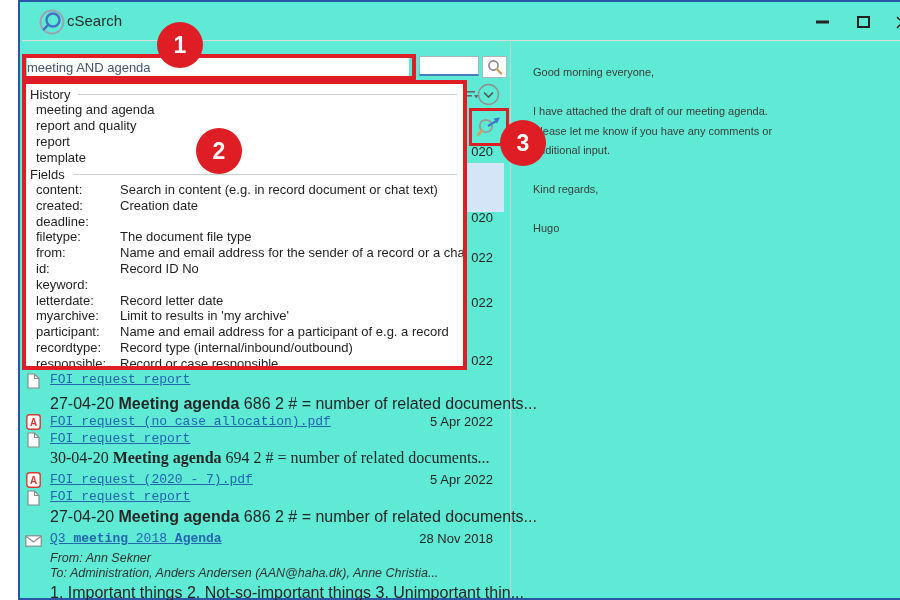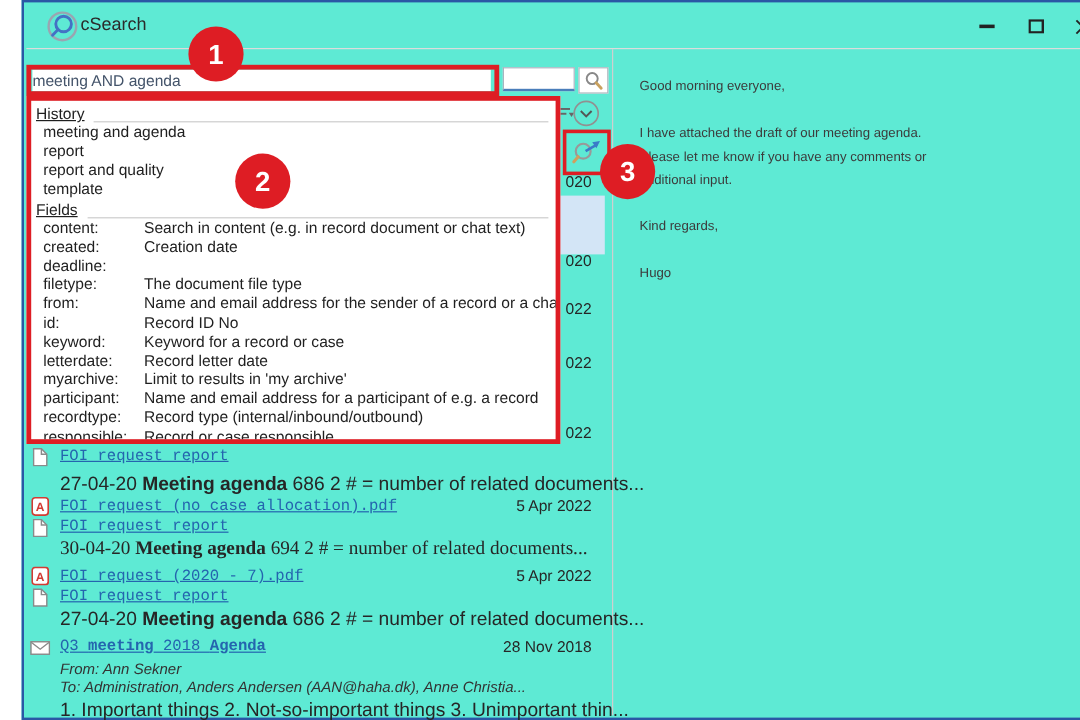--- a/index.html
+++ b/index.html
@@ -23,21 +23,21 @@
 
   
   .sel-highlight{position:absolute;left:300px;top:161px;width:184px;height:49px;background:#d3e5f6;}
   .date-frag{position:absolute;right:423px;width:60px;text-align:right;font-size:13px;color:#262626;}
   .divider{position:absolute;left:490px;top:39px;bottom:2px;width:1px;background:#cfcfcf;}
 
   
   .dropdown{position:absolute;left:2px;top:78px;width:445px;height:290px;box-sizing:border-box;
             background:#fff;border:4px solid #de1d24;overflow:hidden;z-index:5;}
   .dd-inner{padding:2px 4px 0 4px;font-size:13px;color:#1f1f1f;}
-  .dd-header{display:flex;align-items:flex-end;height:16px;text-decoration:underline;}
+  .dd-header{display:flex;align-items:center;height:16px;}
   .dd-header .rule{flex:1;height:1px;background:#cdcdcd;margin-left:8px;margin-right:2px;}
   .dd-item{height:16px;line-height:16px;padding-left:6px;white-space:nowrap;cursor:default;}
   .dd-field{height:15.8px;line-height:15.8px;display:flex;padding-left:6px;white-space:nowrap;cursor:default;}
   .dd-field .fname{width:84px;flex:none;}
 
   
   .res-link{position:absolute;left:30px;font-size:13px;color:#2465ae;text-decoration:underline;white-space:nowrap;cursor:pointer;font-family:Liberation Mono, monospace;}
   .res-date{position:absolute;right:423px;width:90px;text-align:right;font-size:13px;color:#262626;}
   .res-snippet{position:absolute;left:30px;font-size:16px;color:#262626;white-space:nowrap;}
   .res-meta{position:absolute;left:30px;font-size:12.5px;color:#333;font-style:italic;white-space:nowrap;}
@@ -130,22 +130,22 @@
 
   <div class="divider"></div>
 
   <div class="dropdown">
     <div class="dd-inner">
       <div class="dd-header">
         <span>History</span>
           <span class="rule"></span>
       </div>
       <div class="dd-item">meeting and agenda</div>
+      <div class="dd-item">report and quality</div>
       <div class="dd-item">report</div>
-      <div class="dd-item">report and quality</div>
       <div class="dd-item">template</div>
       <div class="dd-header">
         <span>Fields</span>
           <span class="rule"></span>
       </div>
       <div class="dd-field">
         <span class="fname">content:</span>
           <span>Search in content (e.g. in record document or chat text)</span>
         </div>
       <div class="dd-field">
@@ -162,21 +162,20 @@
       <div class="dd-field">
         <span class="fname">from:</span>
           <span>Name and email address for the sender of a record or a chat</span>
         </div>
       <div class="dd-field">
         <span class="fname">id:</span>
           <span>Record ID No</span>
         </div>
       <div class="dd-field">
         <span class="fname">keyword:</span>
-          <span>Keyword for a record or case</span>
         </div>
       <div class="dd-field">
         <span class="fname">letterdate:</span>
           <span>Record letter date</span>
         </div>
       <div class="dd-field">
         <span class="fname">myarchive:</span>
           <span>Limit to results in 'my archive'</span>
         </div>
       <div class="dd-field">

